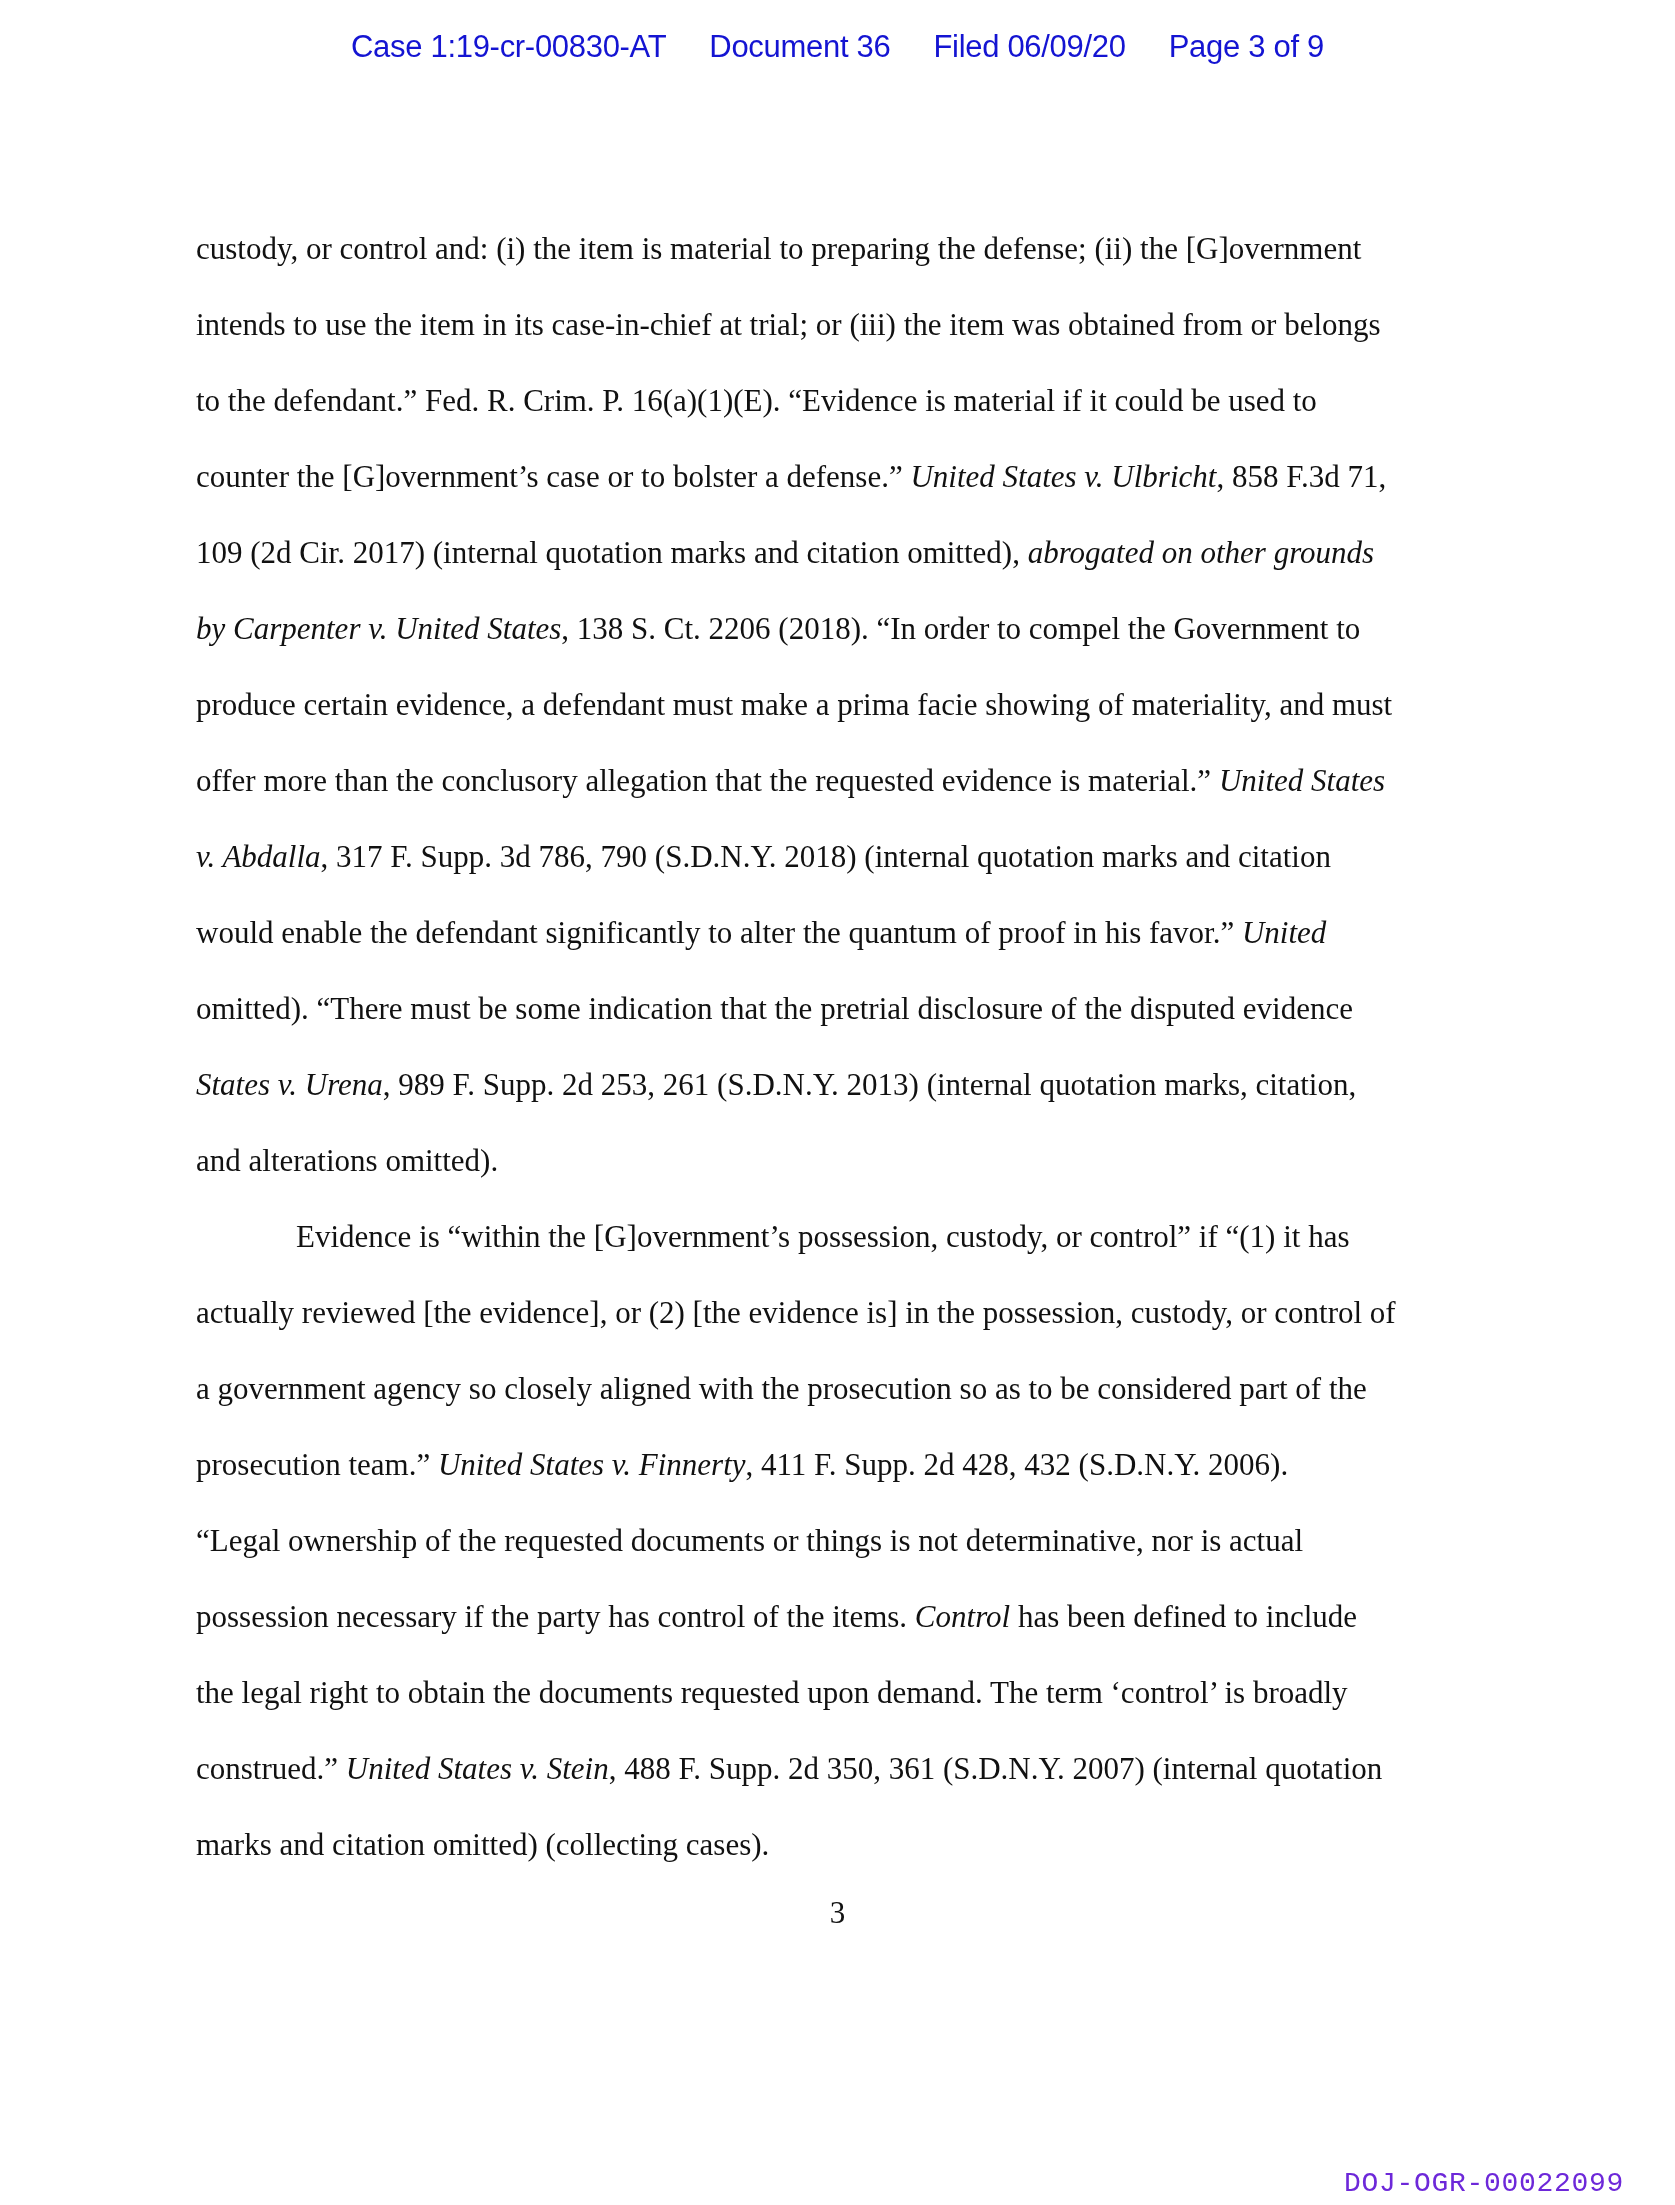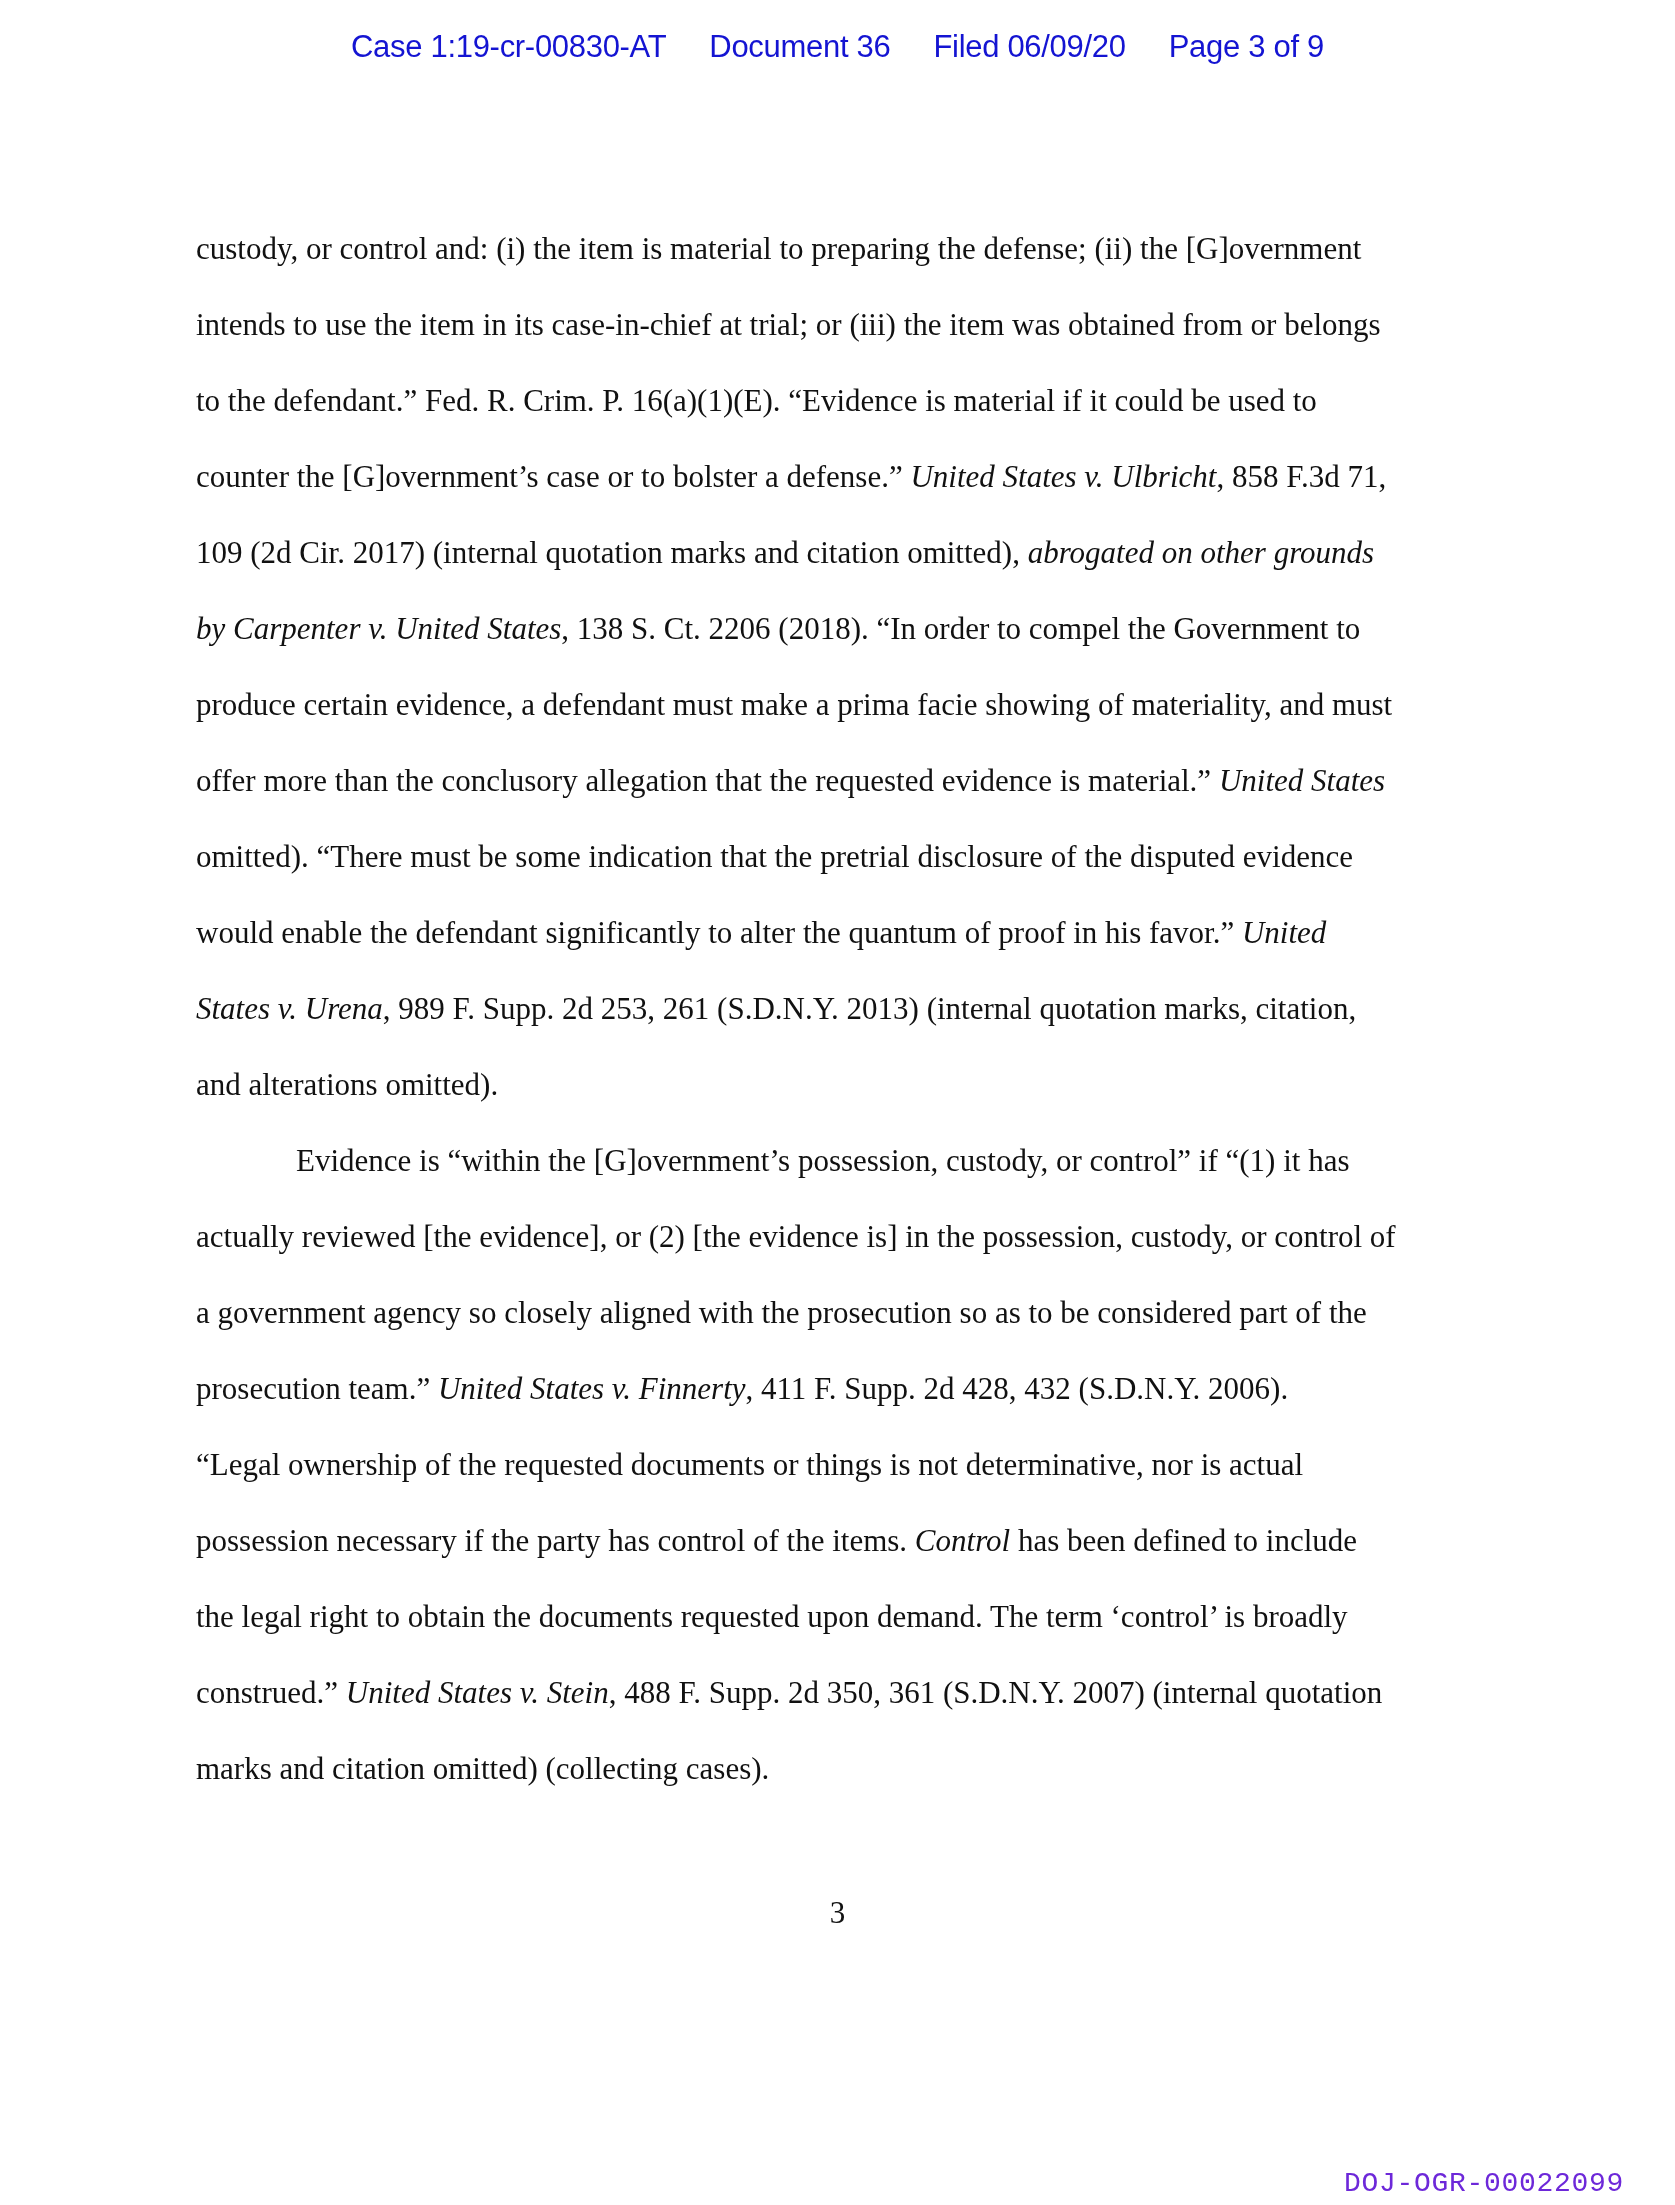--- a/index.html
+++ b/index.html
@@ -91,22 +91,23 @@
 
   <div class="body-text" id="body-text">
       <div class="line"><span>custody, or control and:  (i) the item is material to preparing the defense; (ii) the [G]overnment</span></div>
       <div class="line"><span>intends to use the item in its case-in-chief at trial; or (iii) the item was obtained from or belongs</span></div>
       <div class="line"><span>to the defendant.”  Fed. R. Crim. P. 16(a)(1)(E).  “Evidence is material if it could be used to</span></div>
       <div class="line"><span>counter the [G]overnment’s case or to bolster a defense.”  </span><span class="it">United States v. Ulbricht</span><span>, 858 F.3d 71,</span></div>
       <div class="line"><span>109 (2d Cir. 2017) (internal quotation marks and citation omitted), </span><span class="it">abrogated on other grounds</span></div>
       <div class="line"><span class="it">by Carpenter v. United States</span><span>, 138 S. Ct. 2206 (2018).  “In order to compel the Government to</span></div>
       <div class="line"><span>produce certain evidence, a defendant must make a prima facie showing of materiality, and must</span></div>
       <div class="line"><span>offer more than the conclusory allegation that the requested evidence is material.”  </span><span class="it">United States</span></div>
+      <div class="line"><span class="it">v. Abdalla</span><span>, 317 F. Supp. 3d 786, 790 (S.D.N.Y. 2018) (internal quotation marks and citation</span></div>
+      <div class="line"><span>would enable the defendant significantly to alter the quantum of proof in his favor.”  </span><span class="it">United</span></div>
       <div class="line"><span>omitted).  “There must be some indication that the pretrial disclosure of the disputed evidence</span></div>
-      <div class="line"><span>would enable the defendant significantly to alter the quantum of proof in his favor.”  </span><span class="it">United</span></div>
       <div class="line"><span class="it">States v. Urena</span><span>, 989 F. Supp. 2d 253, 261 (S.D.N.Y. 2013) (internal quotation marks, citation,</span></div>
       <div class="line"><span>and alterations omitted).</span></div>
       <div class="line indent"><span>Evidence is “within the [G]overnment’s possession, custody, or control” if “(1) it has</span></div>
       <div class="line"><span>actually reviewed [the evidence], or (2) [the evidence is] in the possession, custody, or control of</span></div>
       <div class="line"><span>a government agency so closely aligned with the prosecution so as to be considered part of the</span></div>
       <div class="line"><span>prosecution team.”  </span><span class="it">United States v. Finnerty</span><span>, 411 F. Supp. 2d 428, 432 (S.D.N.Y. 2006).</span></div>
       <div class="line"><span>“Legal ownership of the requested documents or things is not determinative, nor is actual</span></div>
       <div class="line"><span>possession necessary if the party has control of the items.  </span><span class="it">Control</span><span> has been defined to include</span></div>
       <div class="line"><span>the legal right to obtain the documents requested upon demand.  The term ‘control’ is broadly</span></div>
       <div class="line"><span>construed.”  </span><span class="it">United States v. Stein</span><span>, 488 F. Supp. 2d 350, 361 (S.D.N.Y. 2007) (internal quotation</span></div>

